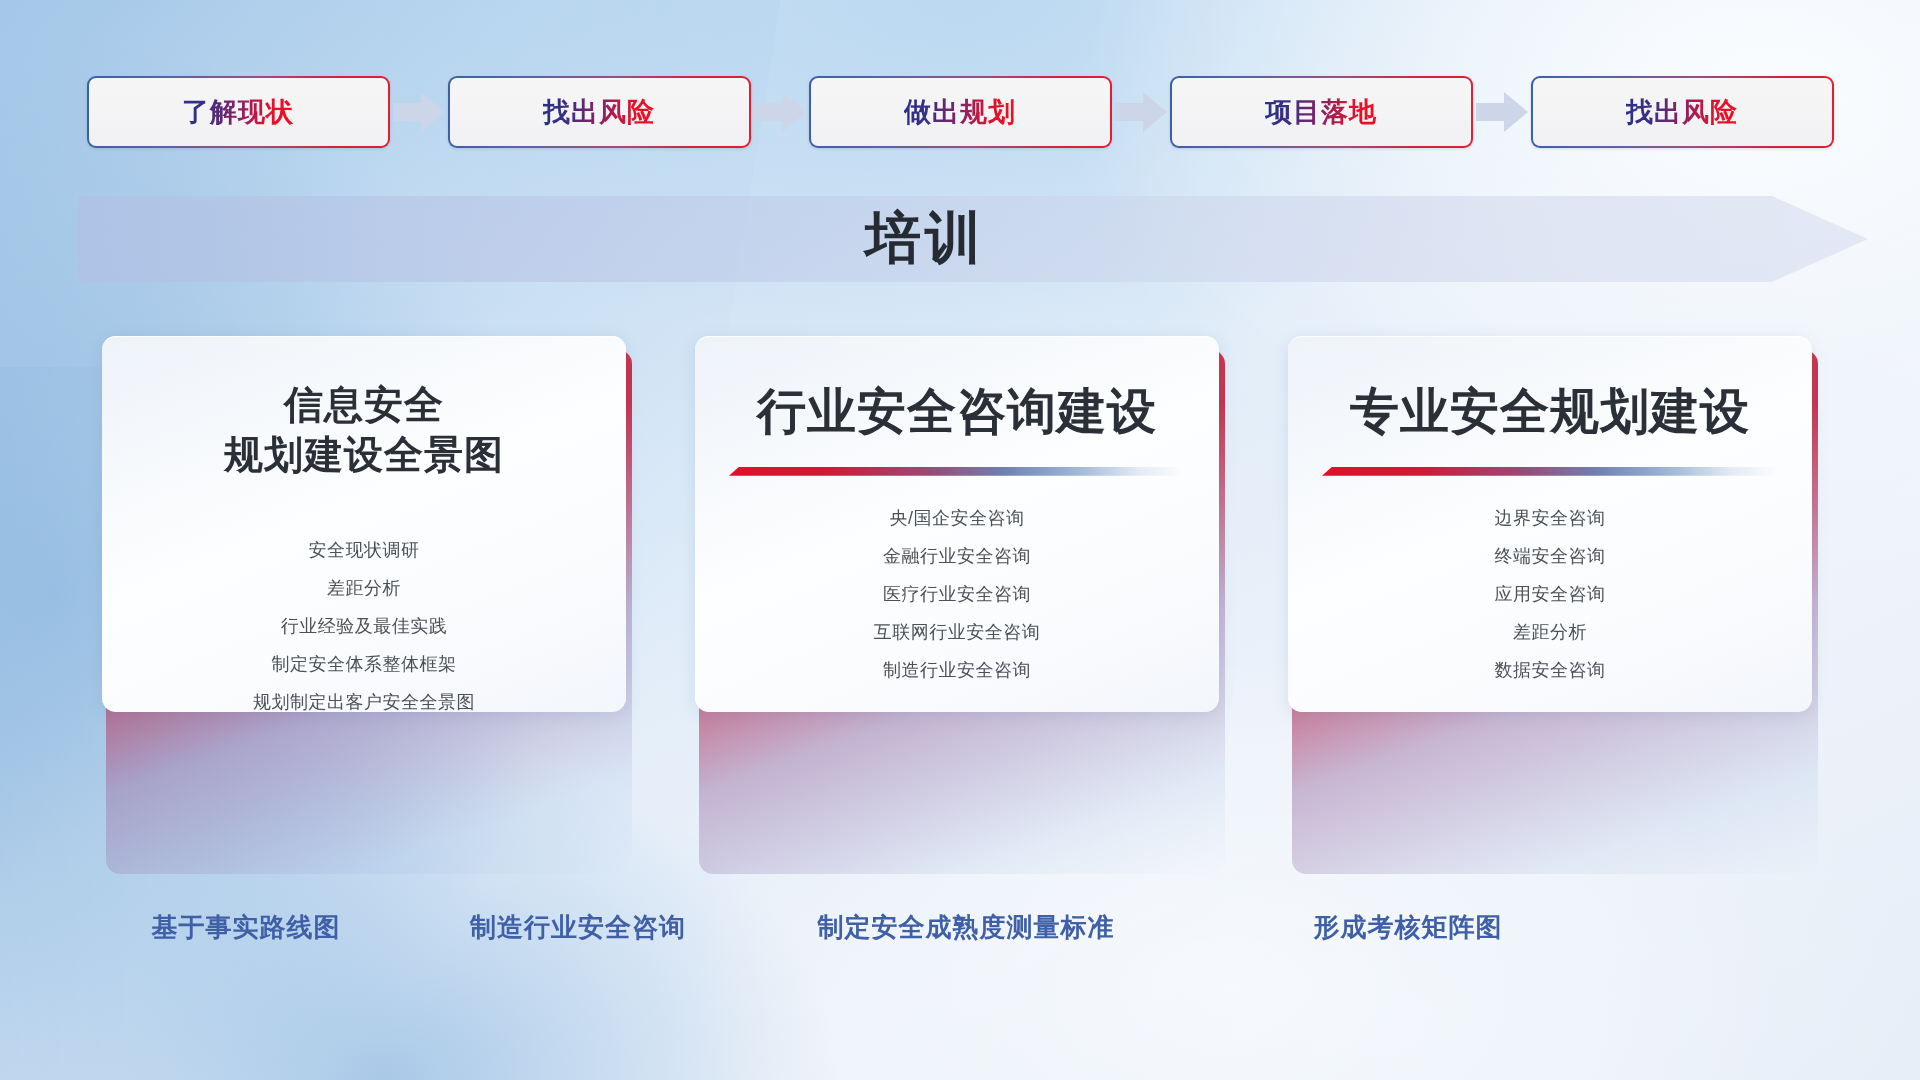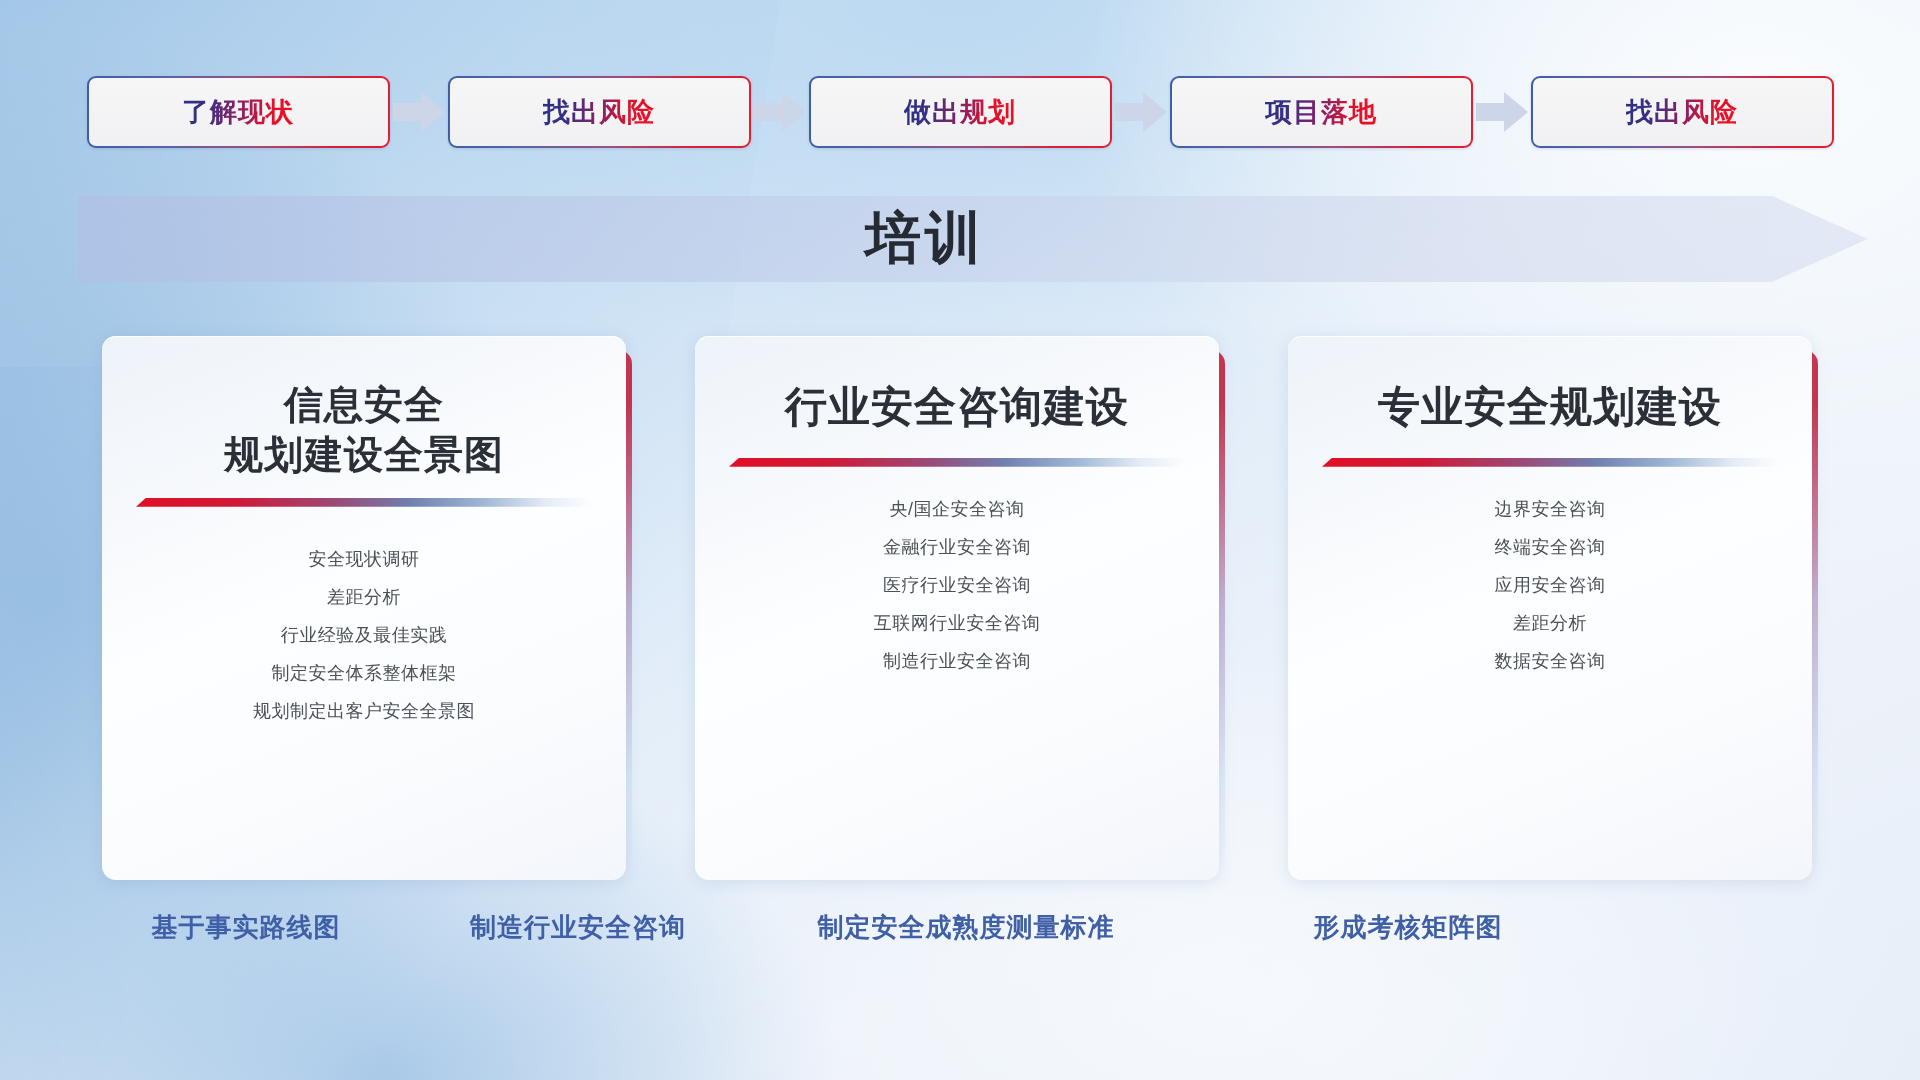--- a/index.html
+++ b/index.html
@@ -96,30 +96,30 @@
   .card {
     position:relative; width:530px; height:538px;
   }
   .card-accent {
     position:absolute; left:4px; top:14px; width:526px; height:524px;
     border-radius:14px;
     background:linear-gradient(160deg,#d8203a 0%, #c9213d 34%, rgba(160,120,170,.55) 62%, rgba(150,180,220,.18) 86%, rgba(255,255,255,0) 100%);
     opacity:.92;
   }
   .card-body {
-    position:absolute; left:0; top:0; width:524px; height:544px;
+    position:absolute; left:0; top:0; width:524px; height:376px;
     border-radius:14px;
     background:linear-gradient(158deg,#eef3fa 0%, #f4f7fb 18%, #fdfeff 46%, #fbfcfe 70%, #f3f6fb 100%);
     box-shadow:0 3px 16px rgba(90,125,175,.16), inset 0 1px 0 rgba(255,255,255,.9);
     padding:44px 34px 0;
     display:flex; flex-direction:column; align-items:center;
     overflow:hidden;
   }
   .card-title {
-    font-size:42px; font-weight:700; color:#2b2f37; line-height:1.28;
+    font-size:49px; font-weight:700; color:#2b2f37; line-height:1.28;
     text-align:center; letter-spacing:1px; white-space:pre-line;
   }
   .card-rule {
     width:456px; height:9px; margin-top:24px;
     background:linear-gradient(90deg,#e10f26 0%, #cf1a37 22%, #9a4a77 44%, #6f7fb0 60%, #9fb6d6 76%, rgba(200,214,234,.45) 90%, rgba(220,230,244,0) 100%);
     clip-path:polygon(10px 0, 100% 0, 100% 100%, 0 100%);
   }
   .card-list {
     margin-top:26px; width:100%;
     display:flex; flex-direction:column; align-items:center; gap:6px;

